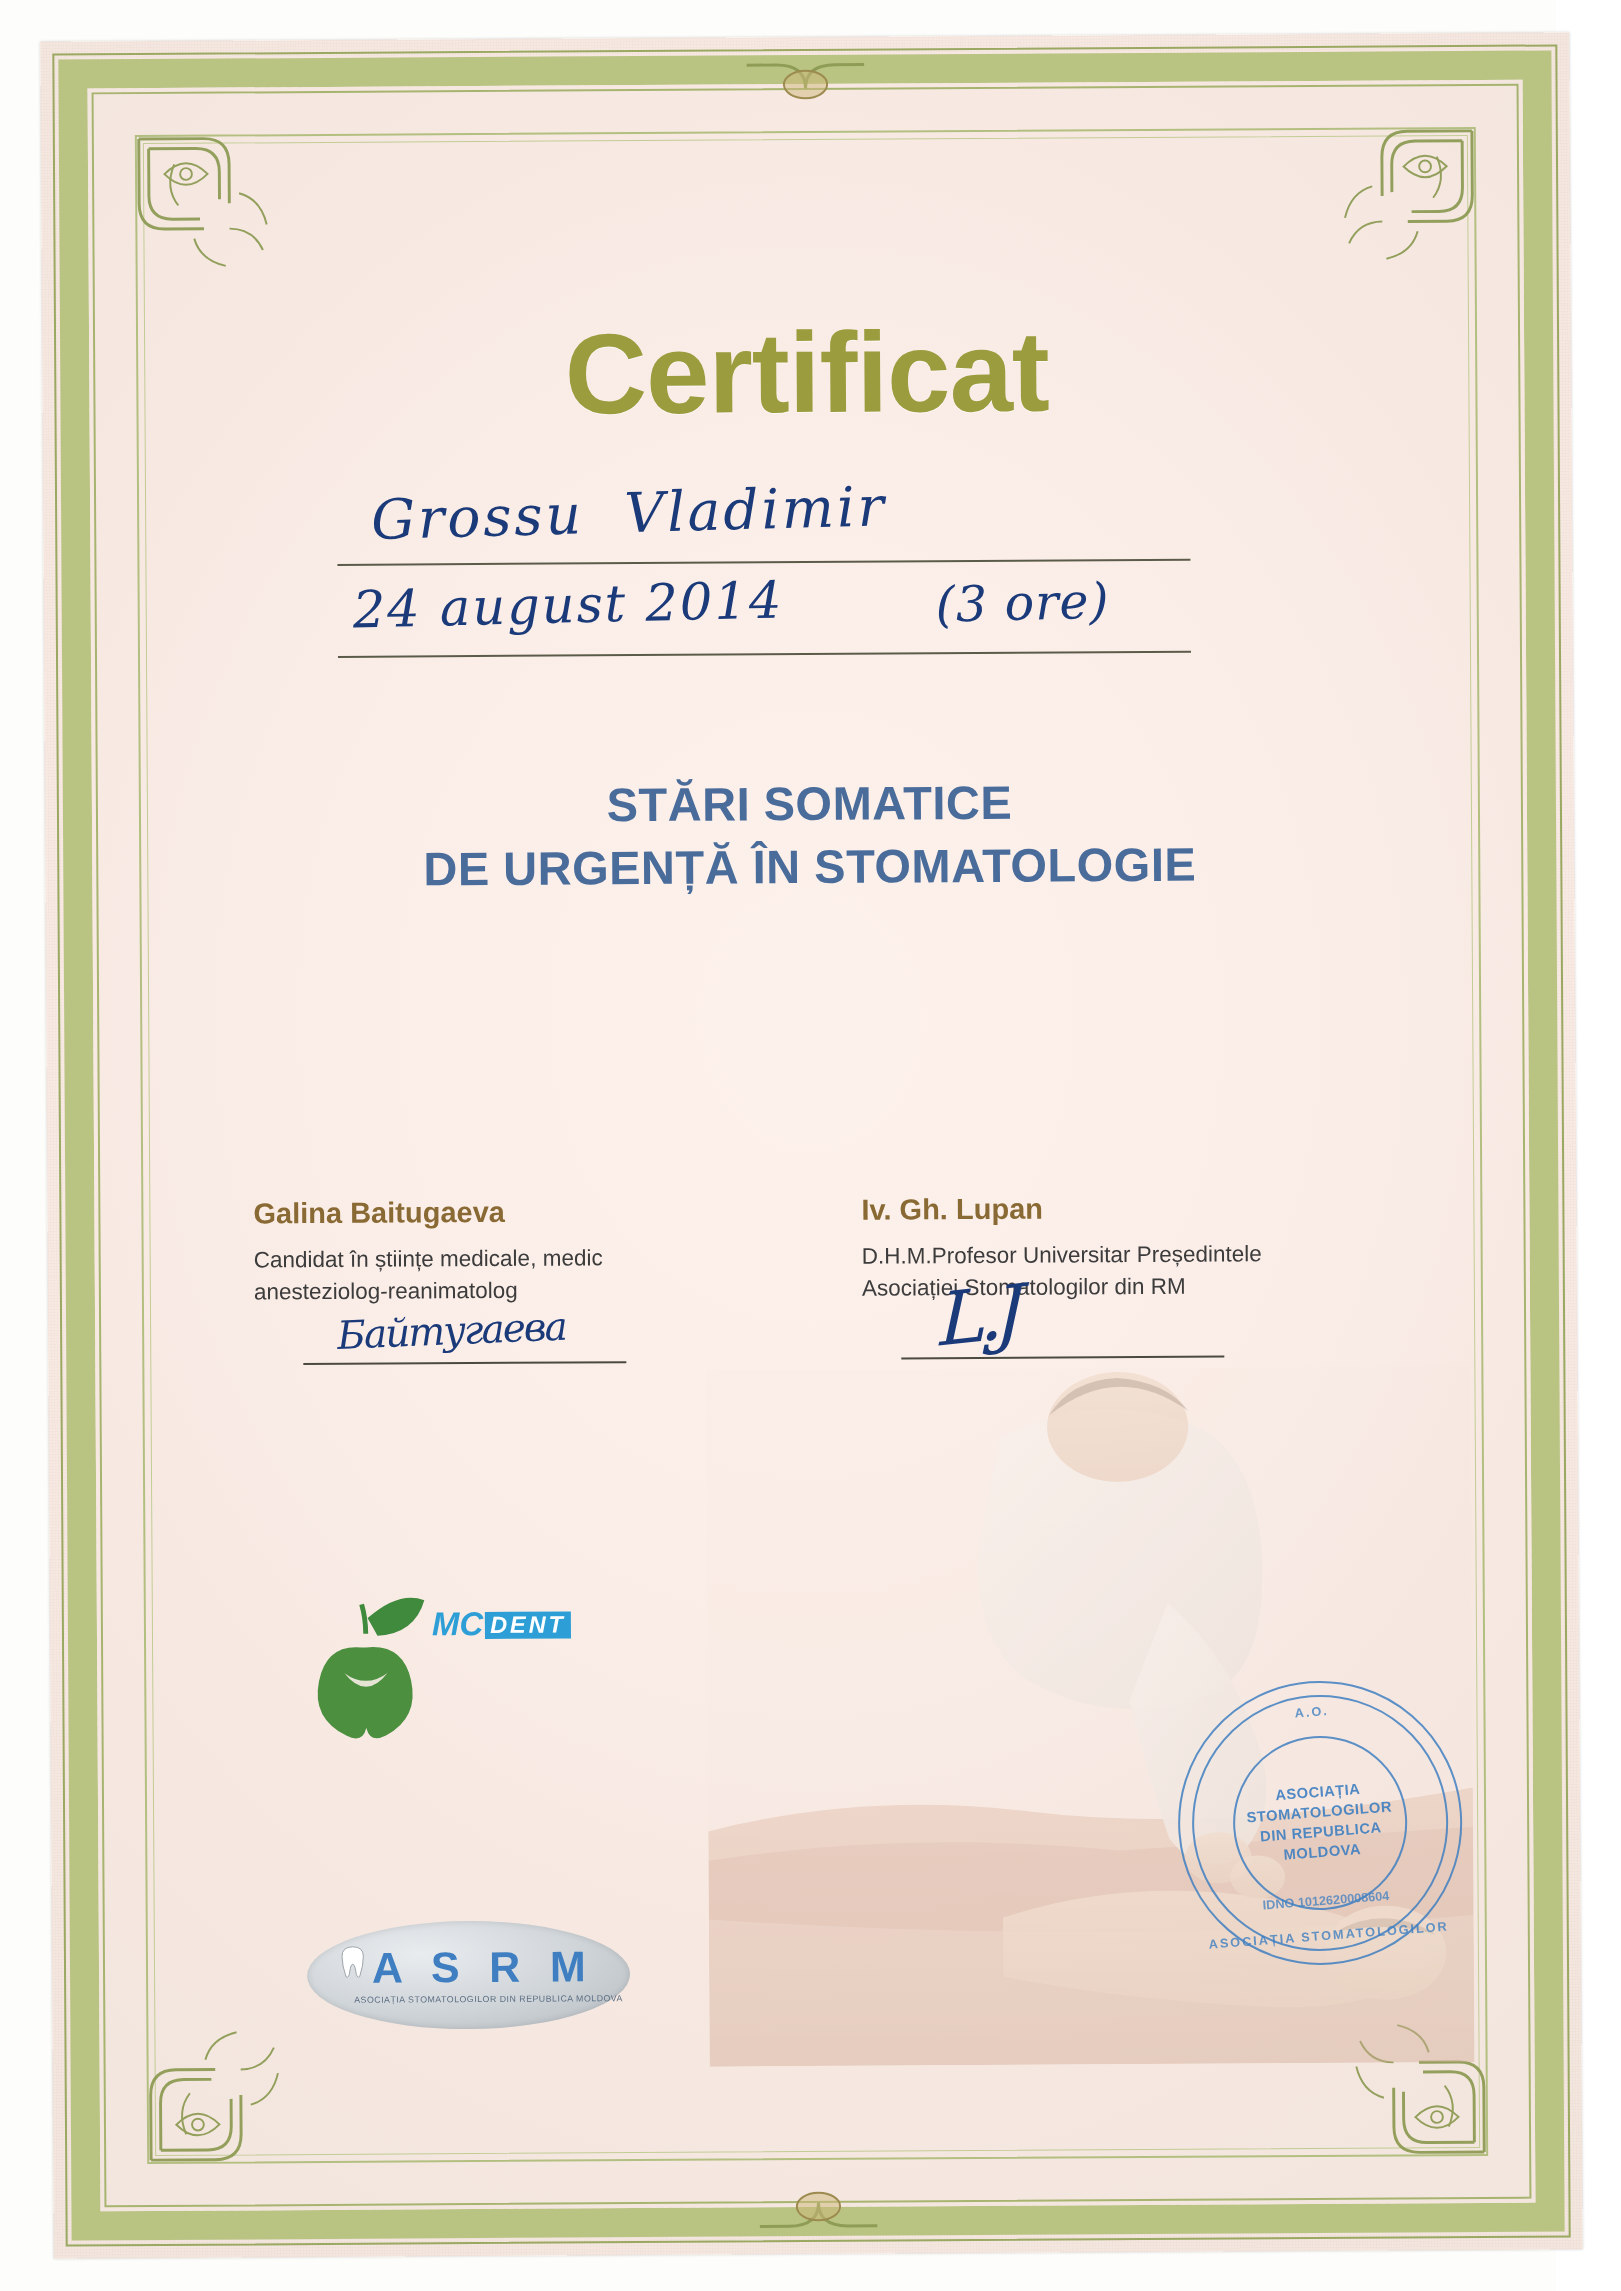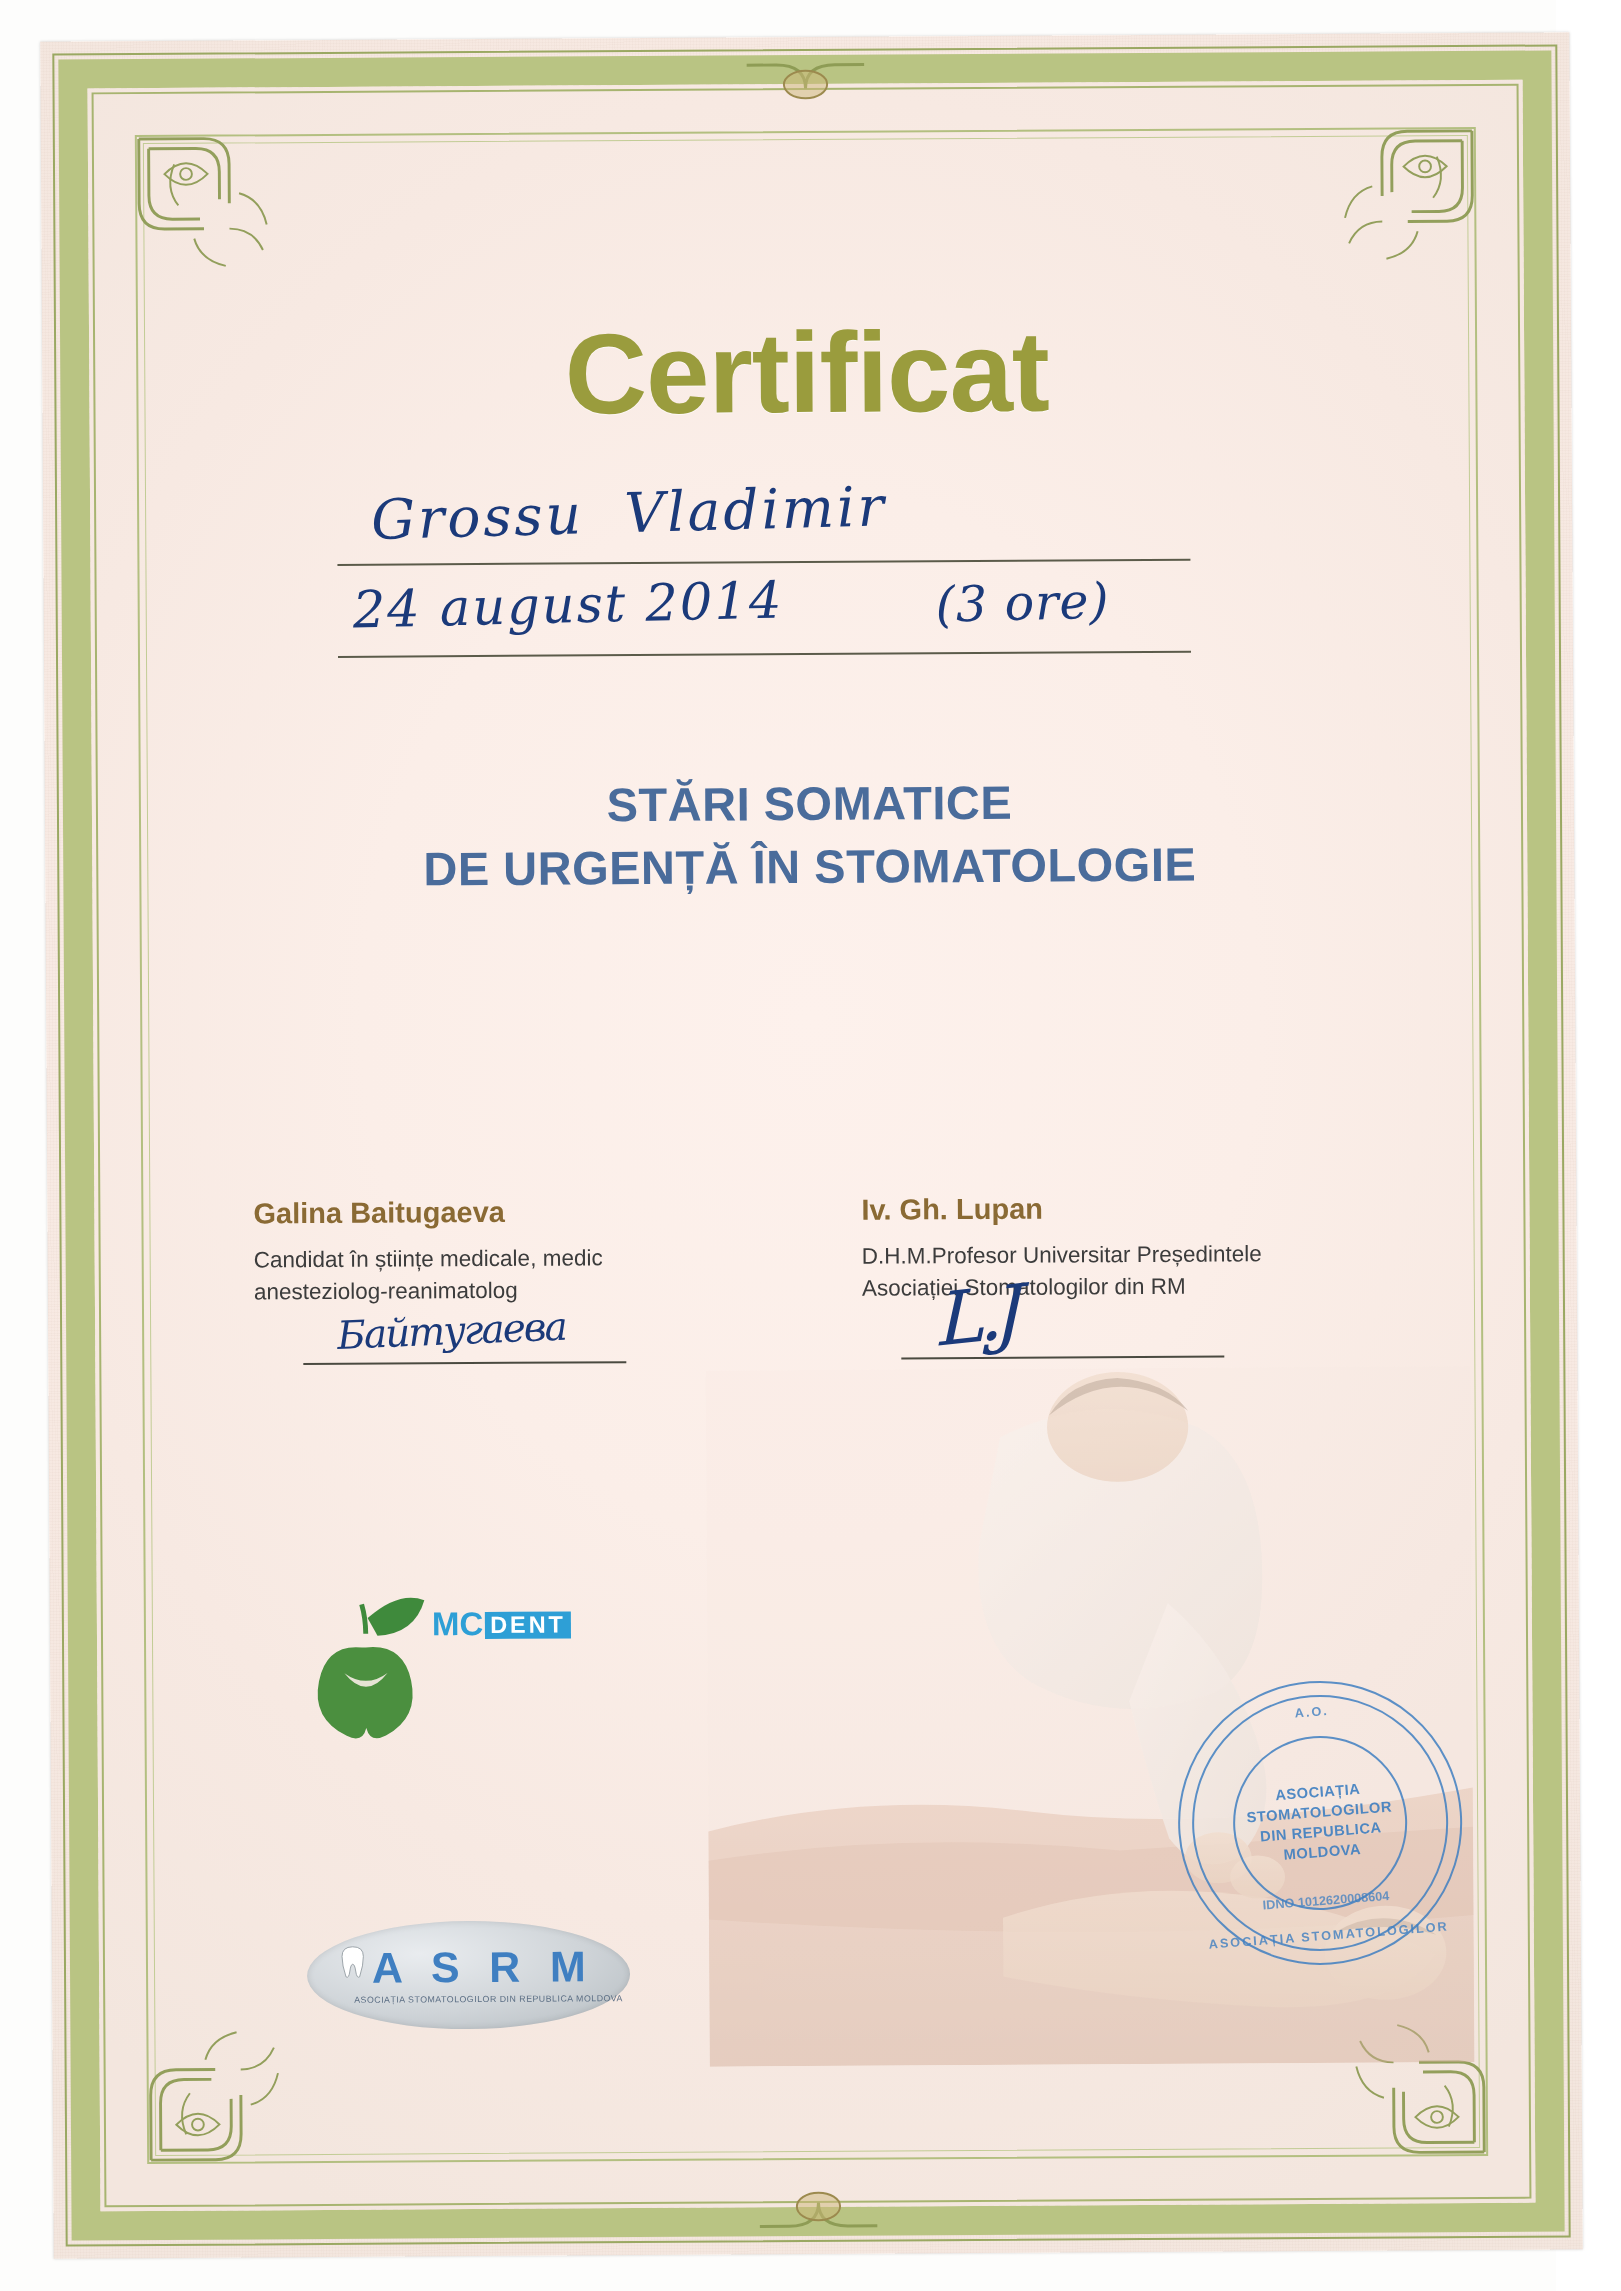--- a/index.html
+++ b/index.html
@@ -327,20 +327,21 @@
     height: 167px;
   }
   #logo-mcdent-text {
     position: absolute;
     left: 127px;
     top: 27.4px;
     font-size: 33px;
     font-weight: bold;
     color: #2e9fd6;
     letter-spacing: 0px;
+    font-style: italic;
   }
   #logo-mcdent-text .dent {
     display: inline-block;
     background: #2e9fd6;
     color: #ffffff;
     padding: 0 4.9px;
     margin-left: 2px;
     font-size: 23.5px;
     vertical-align: 2.9px;
     letter-spacing: 2.9px;

